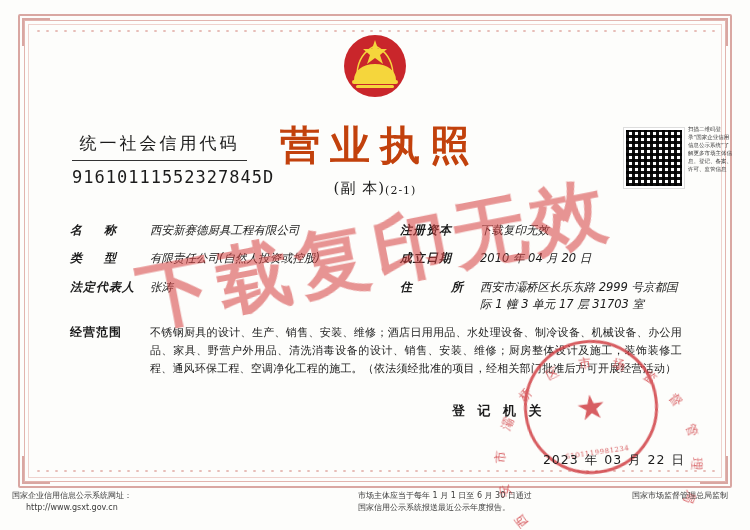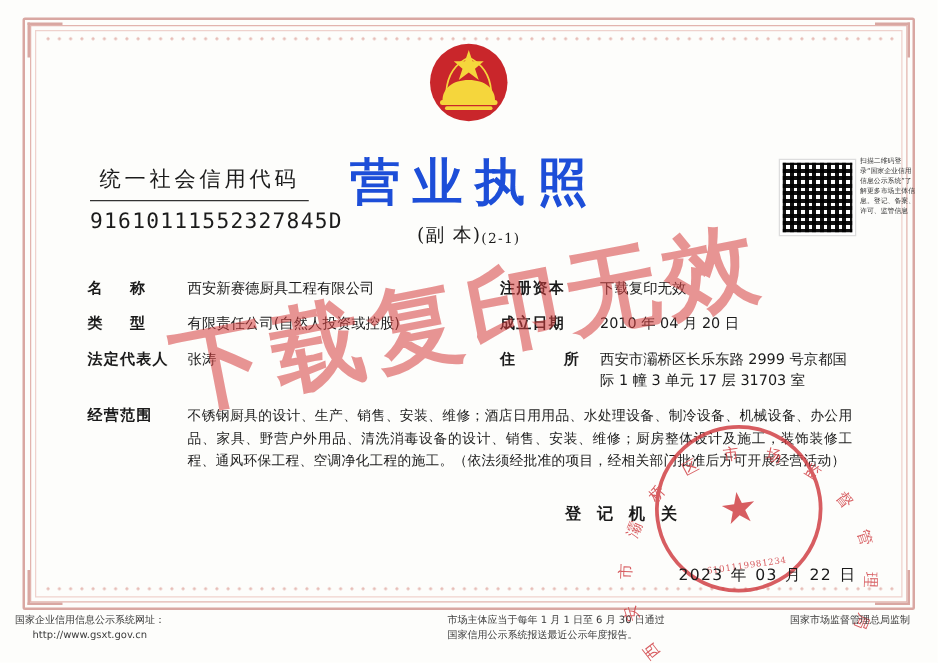--- a/index.html
+++ b/index.html
@@ -74,21 +74,21 @@
     position: absolute;
     left: 0; right: 0;
     top: 118px;
     text-align: center;
   }
   .title {
     font-family: Liberation Mono, monospace;
     font-weight: bold;
     font-size: 40px;
     letter-spacing: 10px;
-    color: #1d4ed8;
+    color: #c2410c;
     text-indent: 10px;
   }
   .subtitle {
     margin-top: 6px;
     font-family: "DejaVu Serif", serif;
     font-size: 15px;
     color: #1b1b1b;
     letter-spacing: 1px;
   }
   .subtitle .small {
@@ -152,20 +152,21 @@
     left: 70px;
     top: 222px;
     width: 612px;
     font-size: 11.5px;
     color: #1b1b1b;
     font-family: "DejaVu Sans", sans-serif;
   }
   .row {
     display: flex;
     margin-bottom: 11px;
+    font-style: italic;
   }
   .col-l { width: 330px; display: flex; }
   .col-r { width: 282px; display: flex; }
   .lbl {
     width: 80px;
     flex: 0 0 80px;
     font-weight: bold;
     letter-spacing: 5px;
     font-size: 12px;
   }

